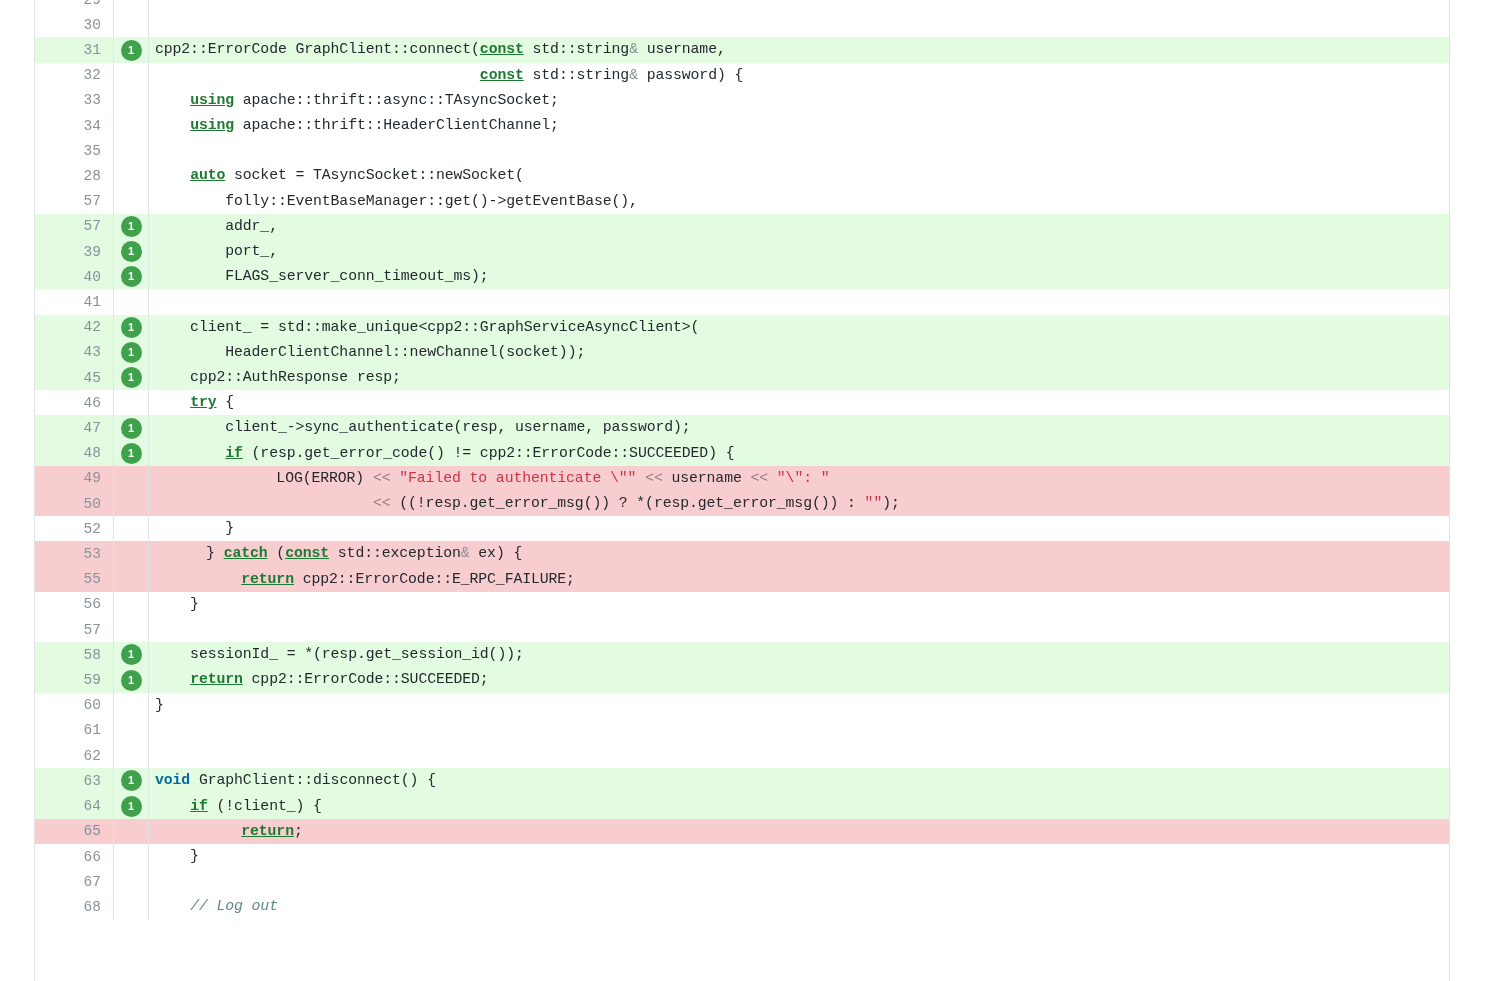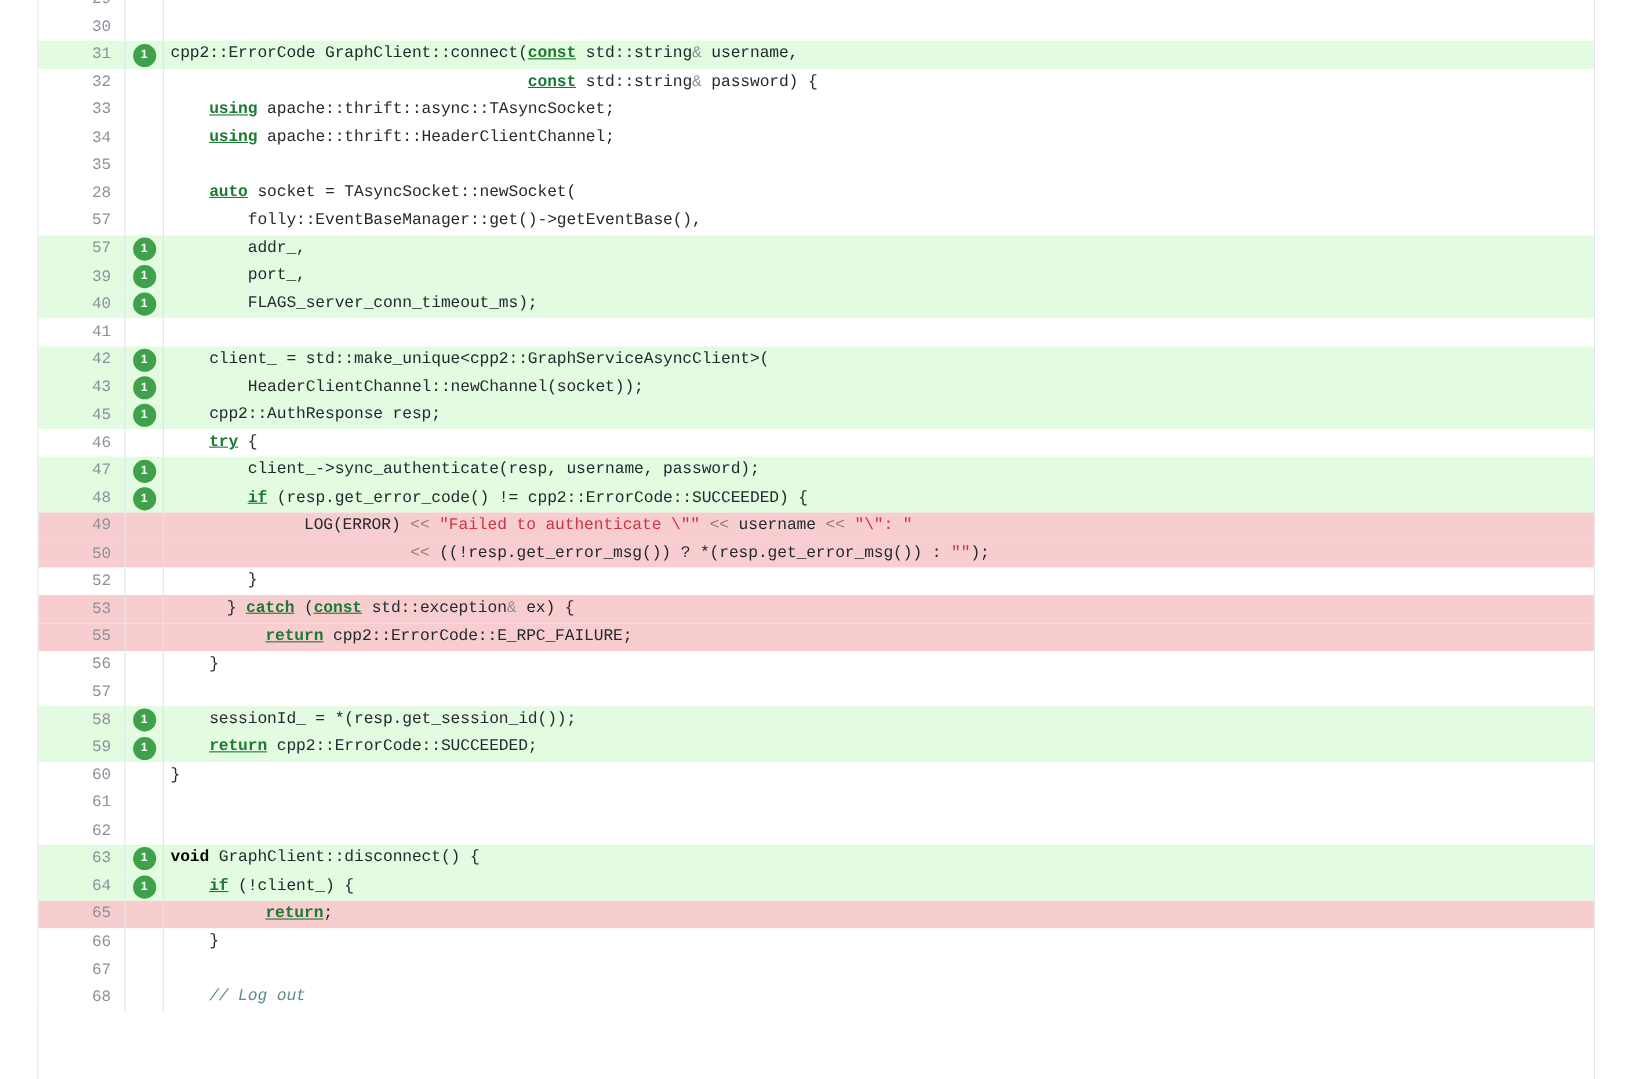--- a/index.html
+++ b/index.html
@@ -93,21 +93,21 @@
     letter-spacing: -0.1px;
   }
 
   
   tr.cov-hit  td { background: #e3fbe1; }
   tr.cov-miss td { background: #f8cdd0; padding-left: 22px; }
   tr.cov-none td { background: #ffffff; }
 
   
   .tok-kw      { color: #1d7a32; font-weight: bold; text-decoration: underline; }   
-  .tok-type    { color: #000000; font-weight: bold; }   
+  .tok-type    { color: #0369a1; font-weight: bold; }   
   .tok-str     { color: #cc3344; }                      
   .tok-op      { color: #9b7b7b; }                      
   .tok-punct   { color: #8a9199; }                      
   .tok-cmt     { color: #5f8a8b; font-style: italic; }
 </style>
 </head>
 <body>
 
 <div id="coverage-viewer">
   <table class="code-table">

